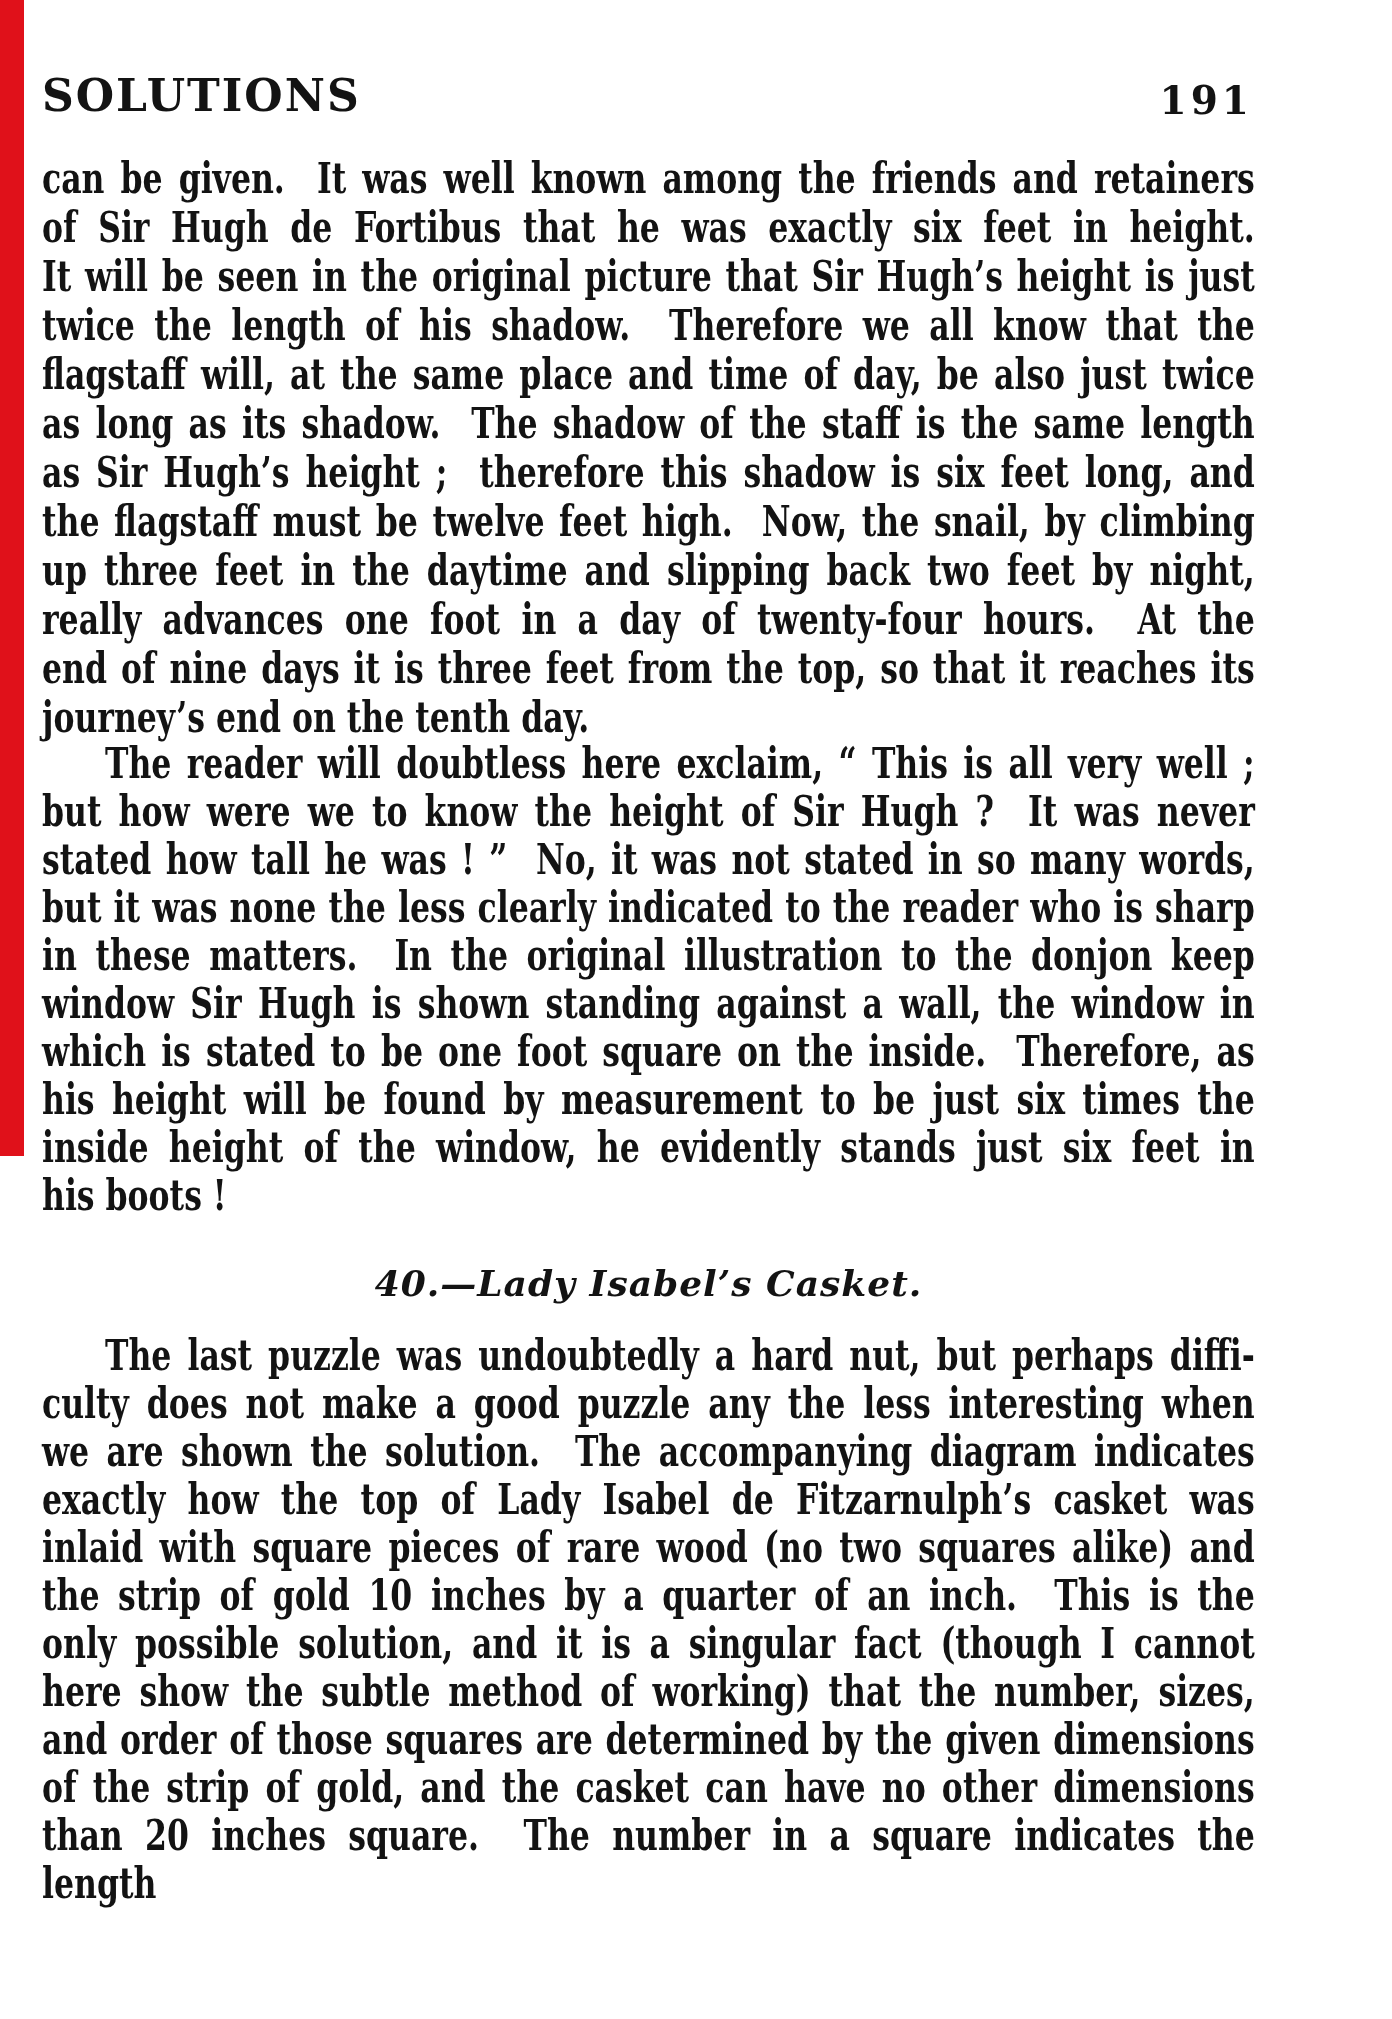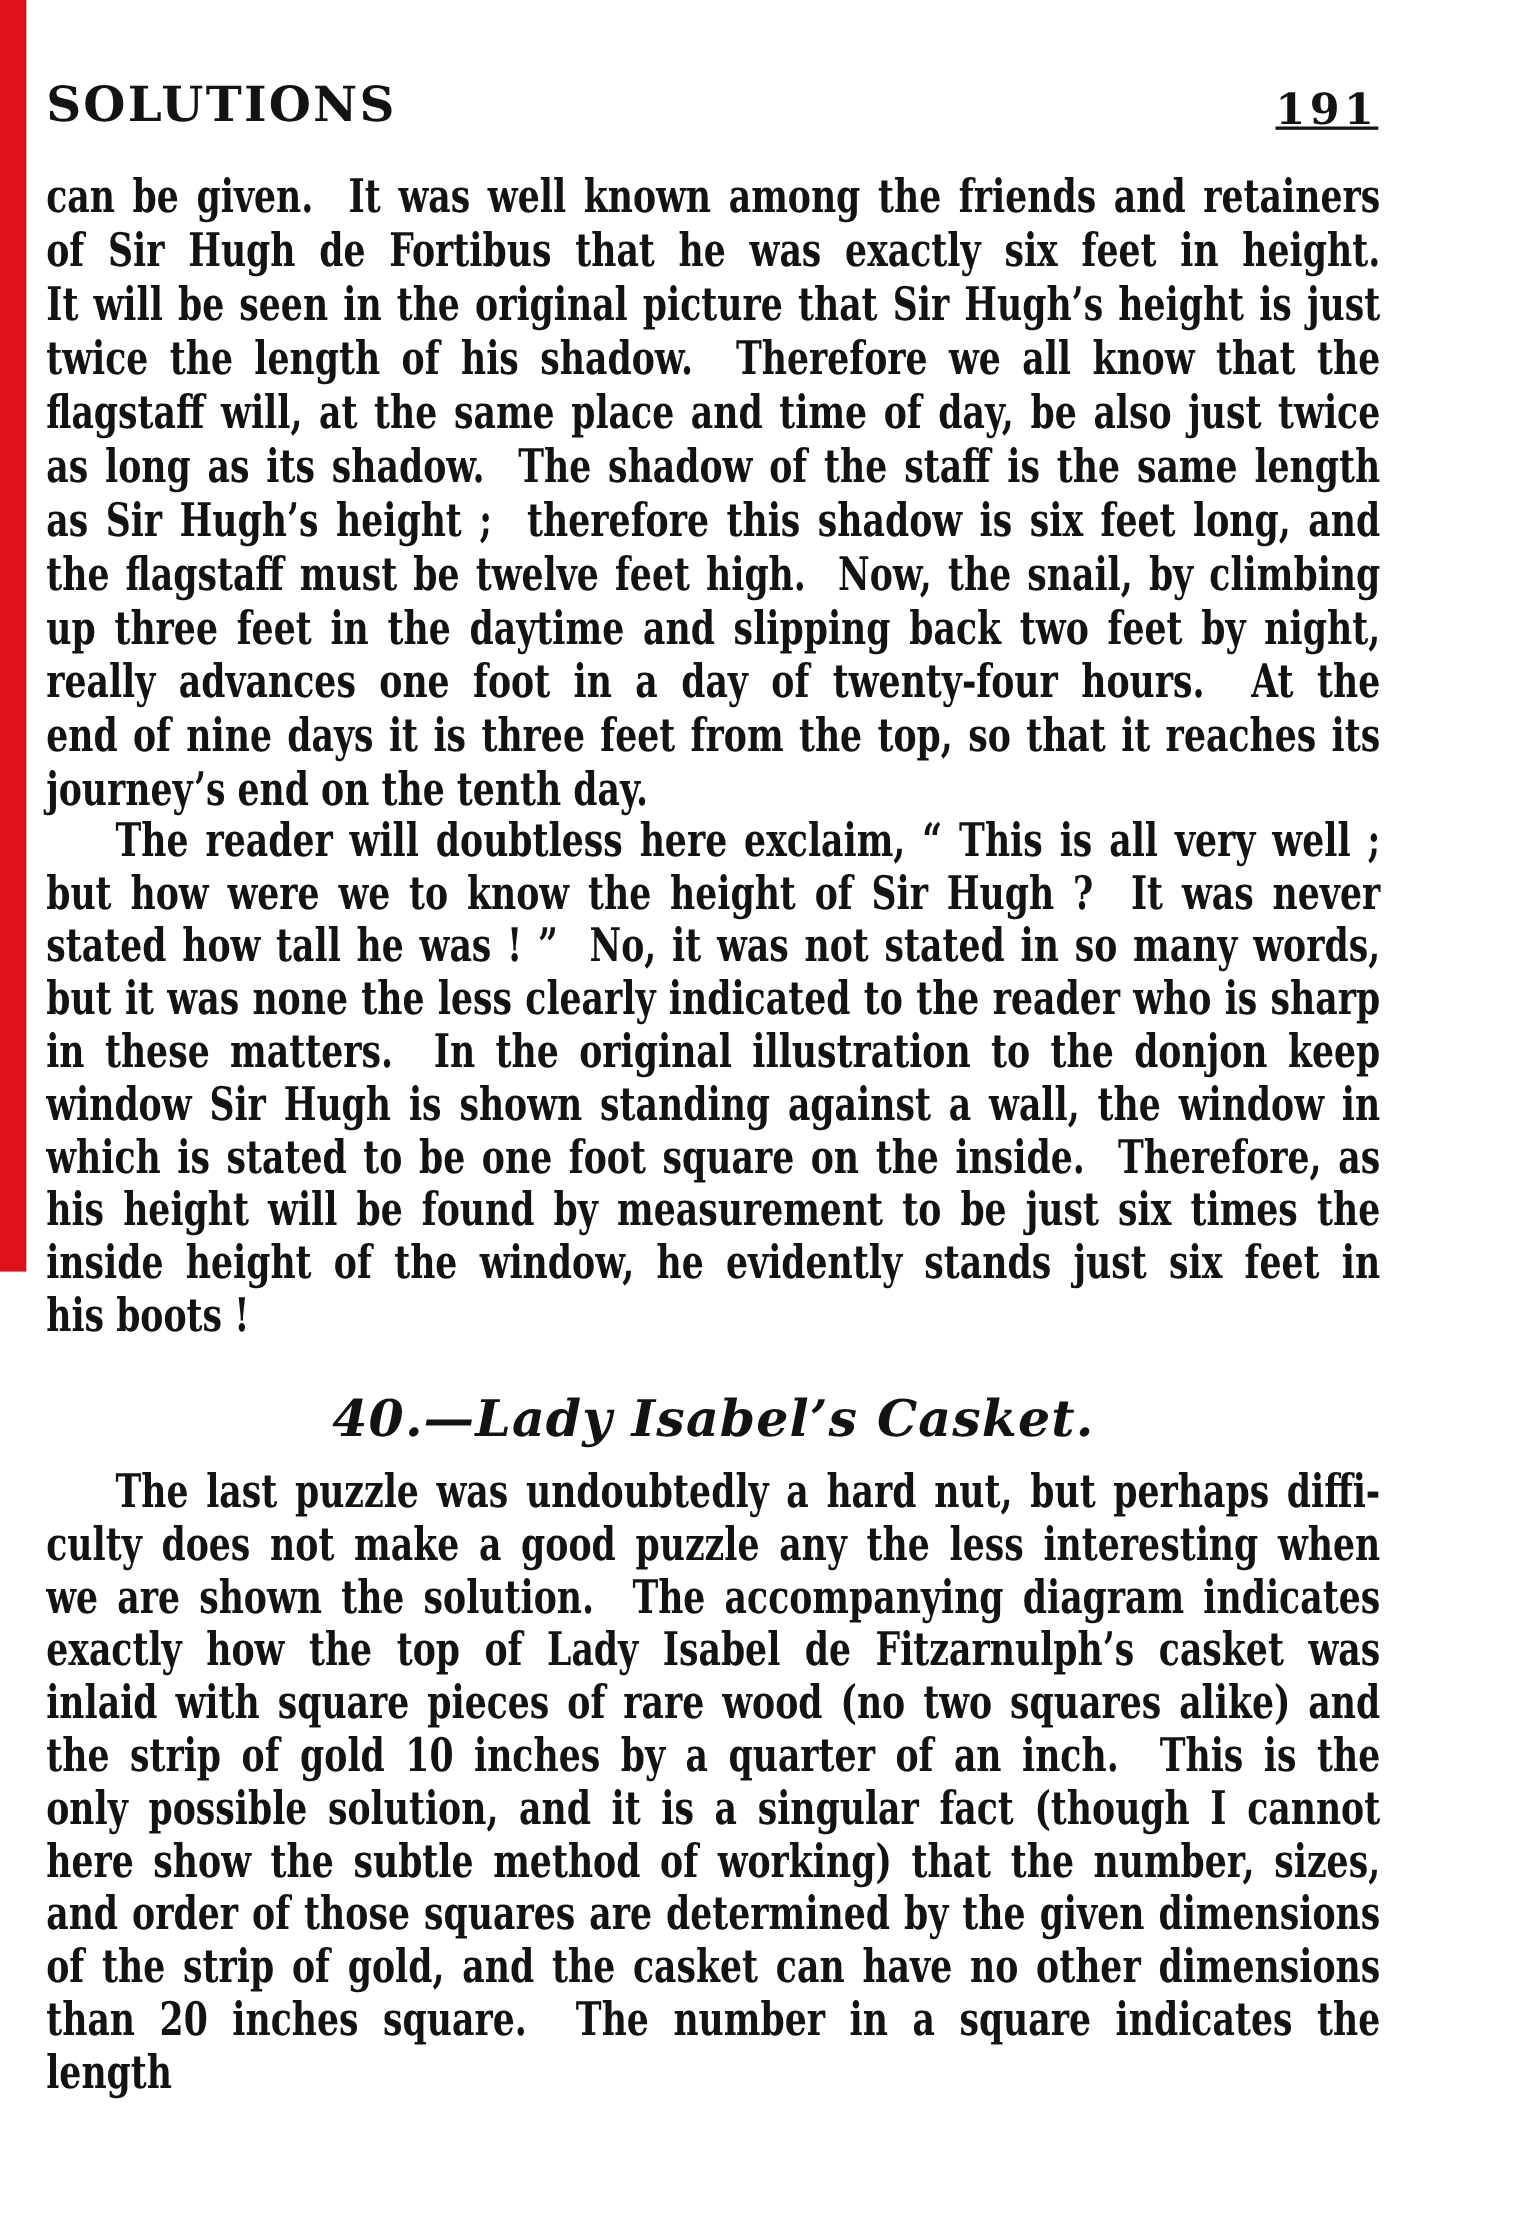--- a/index.html
+++ b/index.html
@@ -28,21 +28,20 @@
     left: 0; right: 0; top: 0;
     text-align: left;
     font-size: 44px;
     letter-spacing: 2px;
   }
   .running-head .pgnum {
     position: absolute;
     right: 2px; top: 7px;
     font-size: 39px;
     letter-spacing: 4px;
-    text-decoration: underline;
   }
   .para {
     position: absolute;
     left: 42px;
     width: 1617px;
     transform: scaleX(0.75);
     transform-origin: 0 0;
     font-size: 42px;
   }
   .para-1 { top: 154px; line-height: 49px; }
@@ -51,21 +50,21 @@
   .line { white-space: normal; }
   .jl { text-align: justify; text-align-last: justify; }
   .ll { text-align: left; text-align-last: left; }
   .ind { padding-left: 84px; }
   .section-heading {
     position: absolute;
     left: 42px; top: 1262px;
     width: 1213px;
     text-align: center;
     font-style: italic;
-    font-size: 46px;
+    font-size: 36px;
     letter-spacing: 1px;
   }
 </style>
 </head>
 <body>
 
 <div class="scan-strip"></div>
 
 <div class="running-head">
   <div class="title">SOLUTIONS</div>

